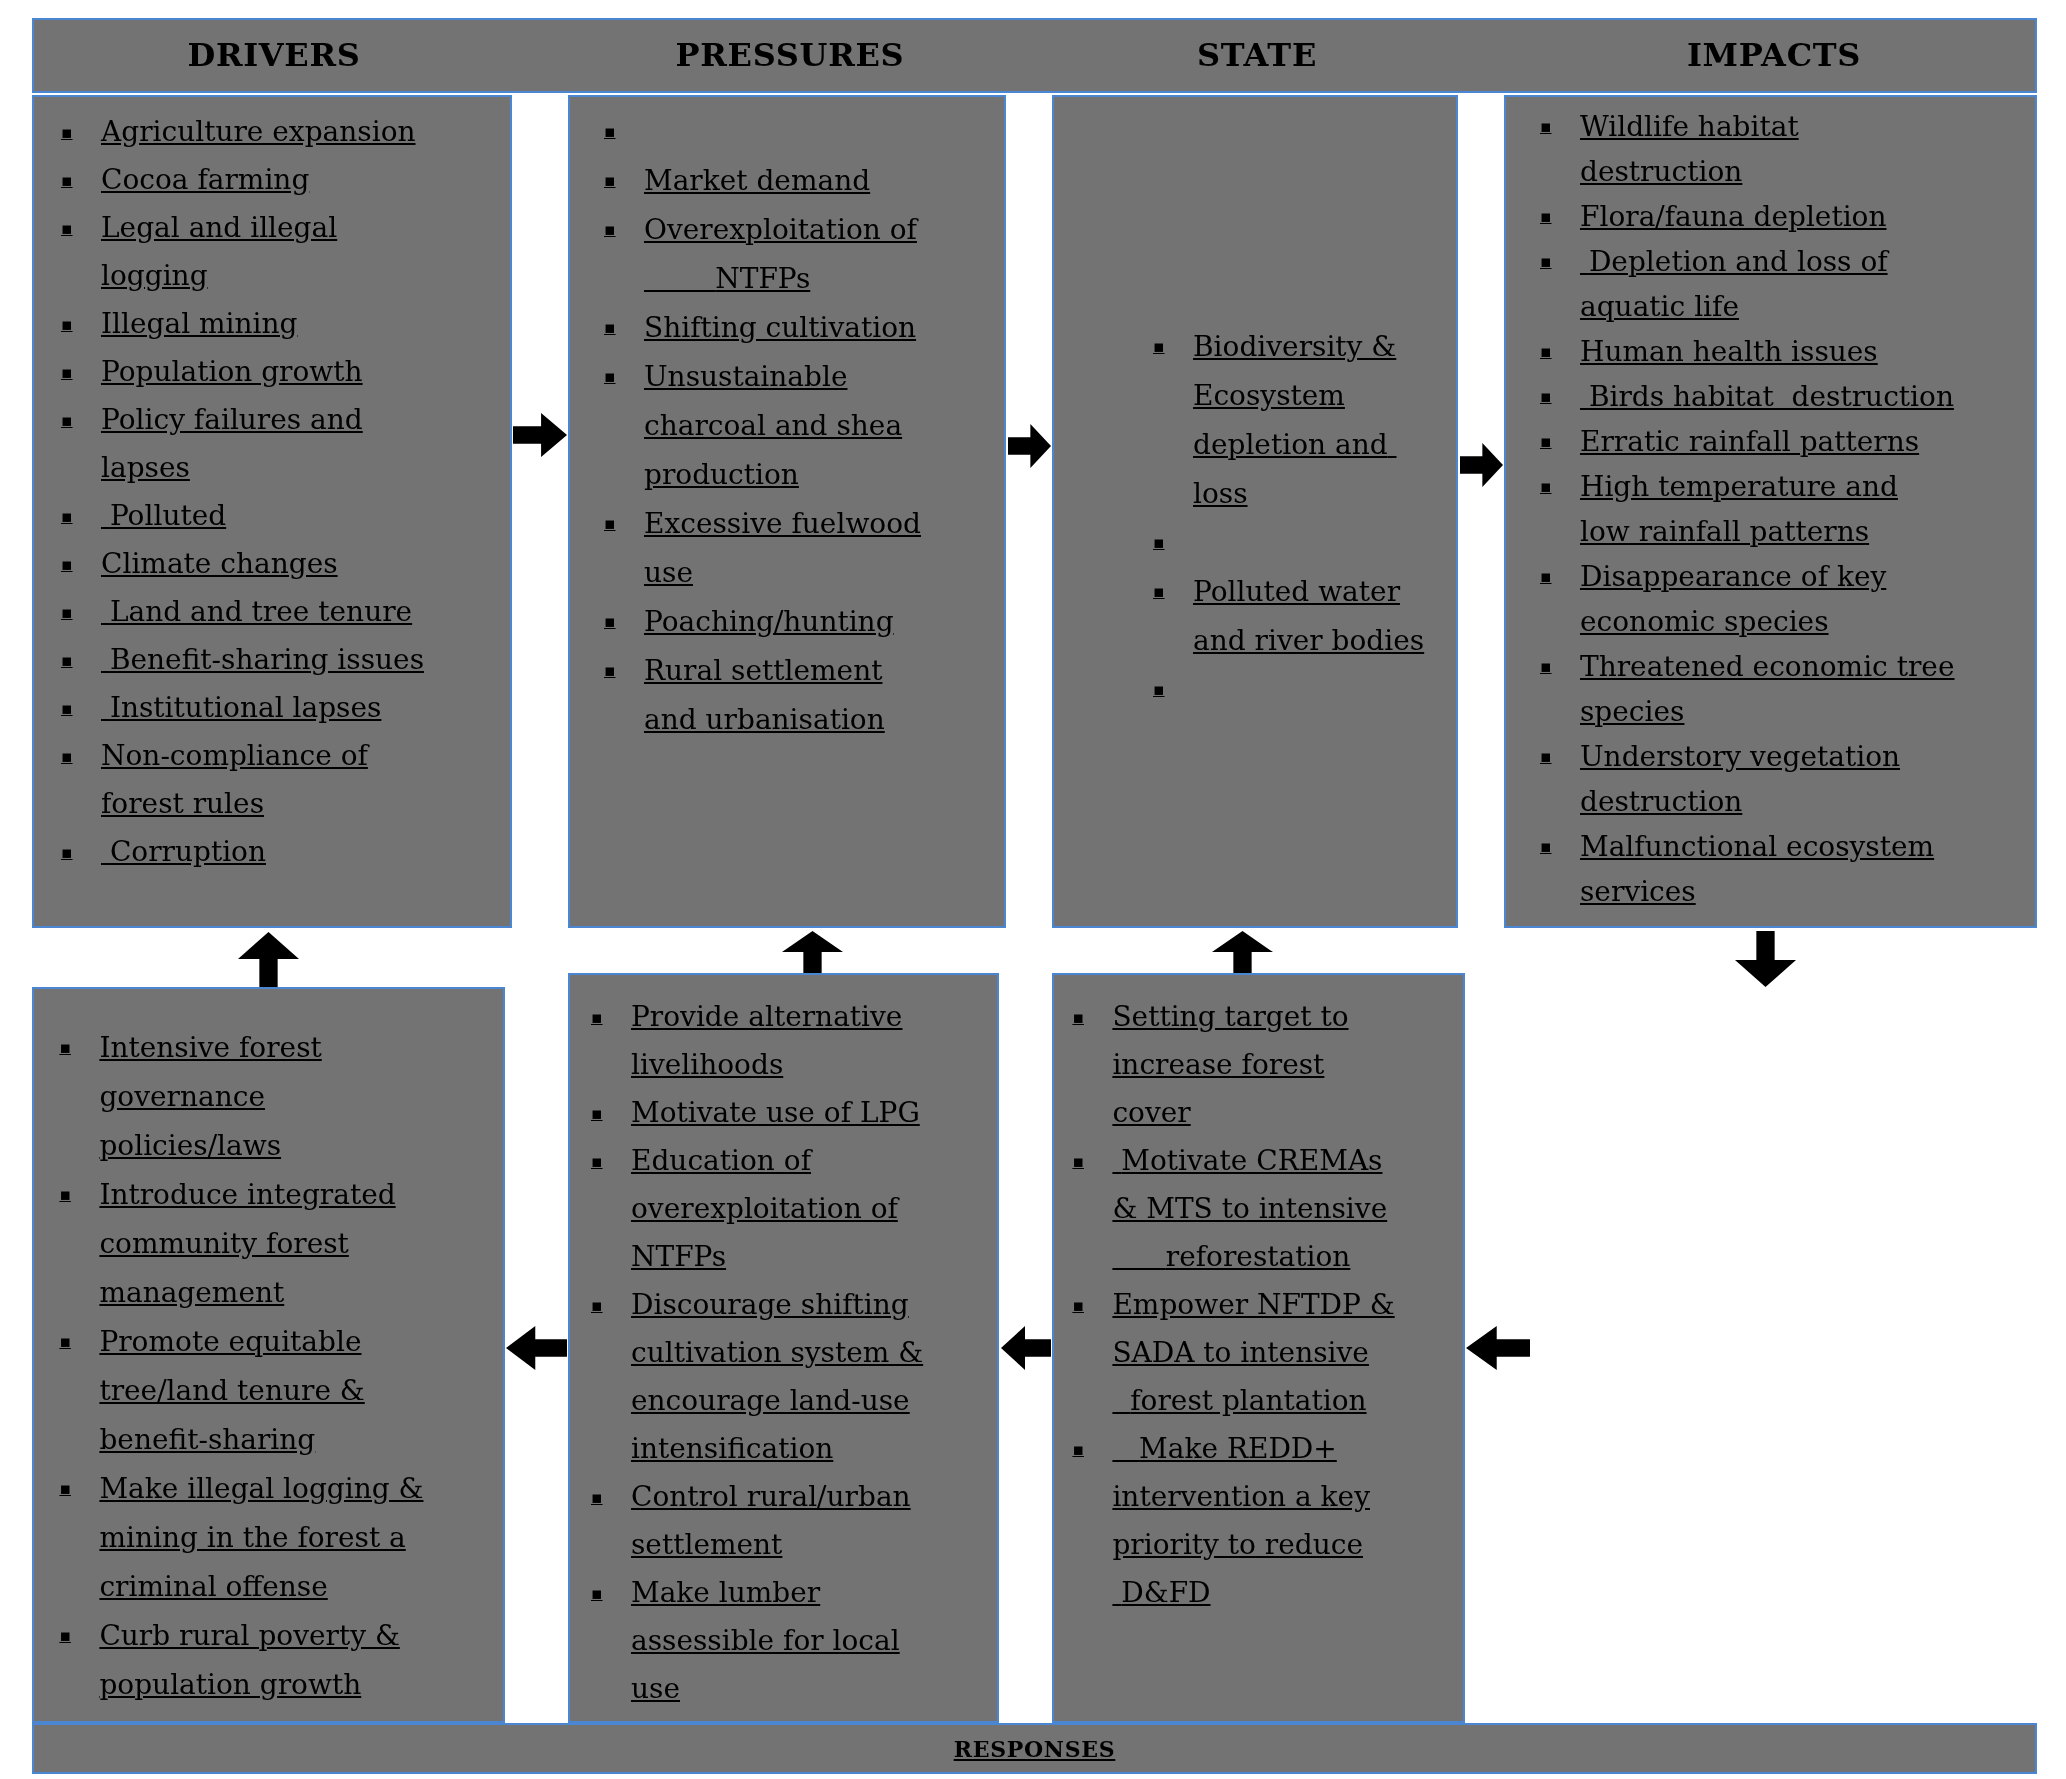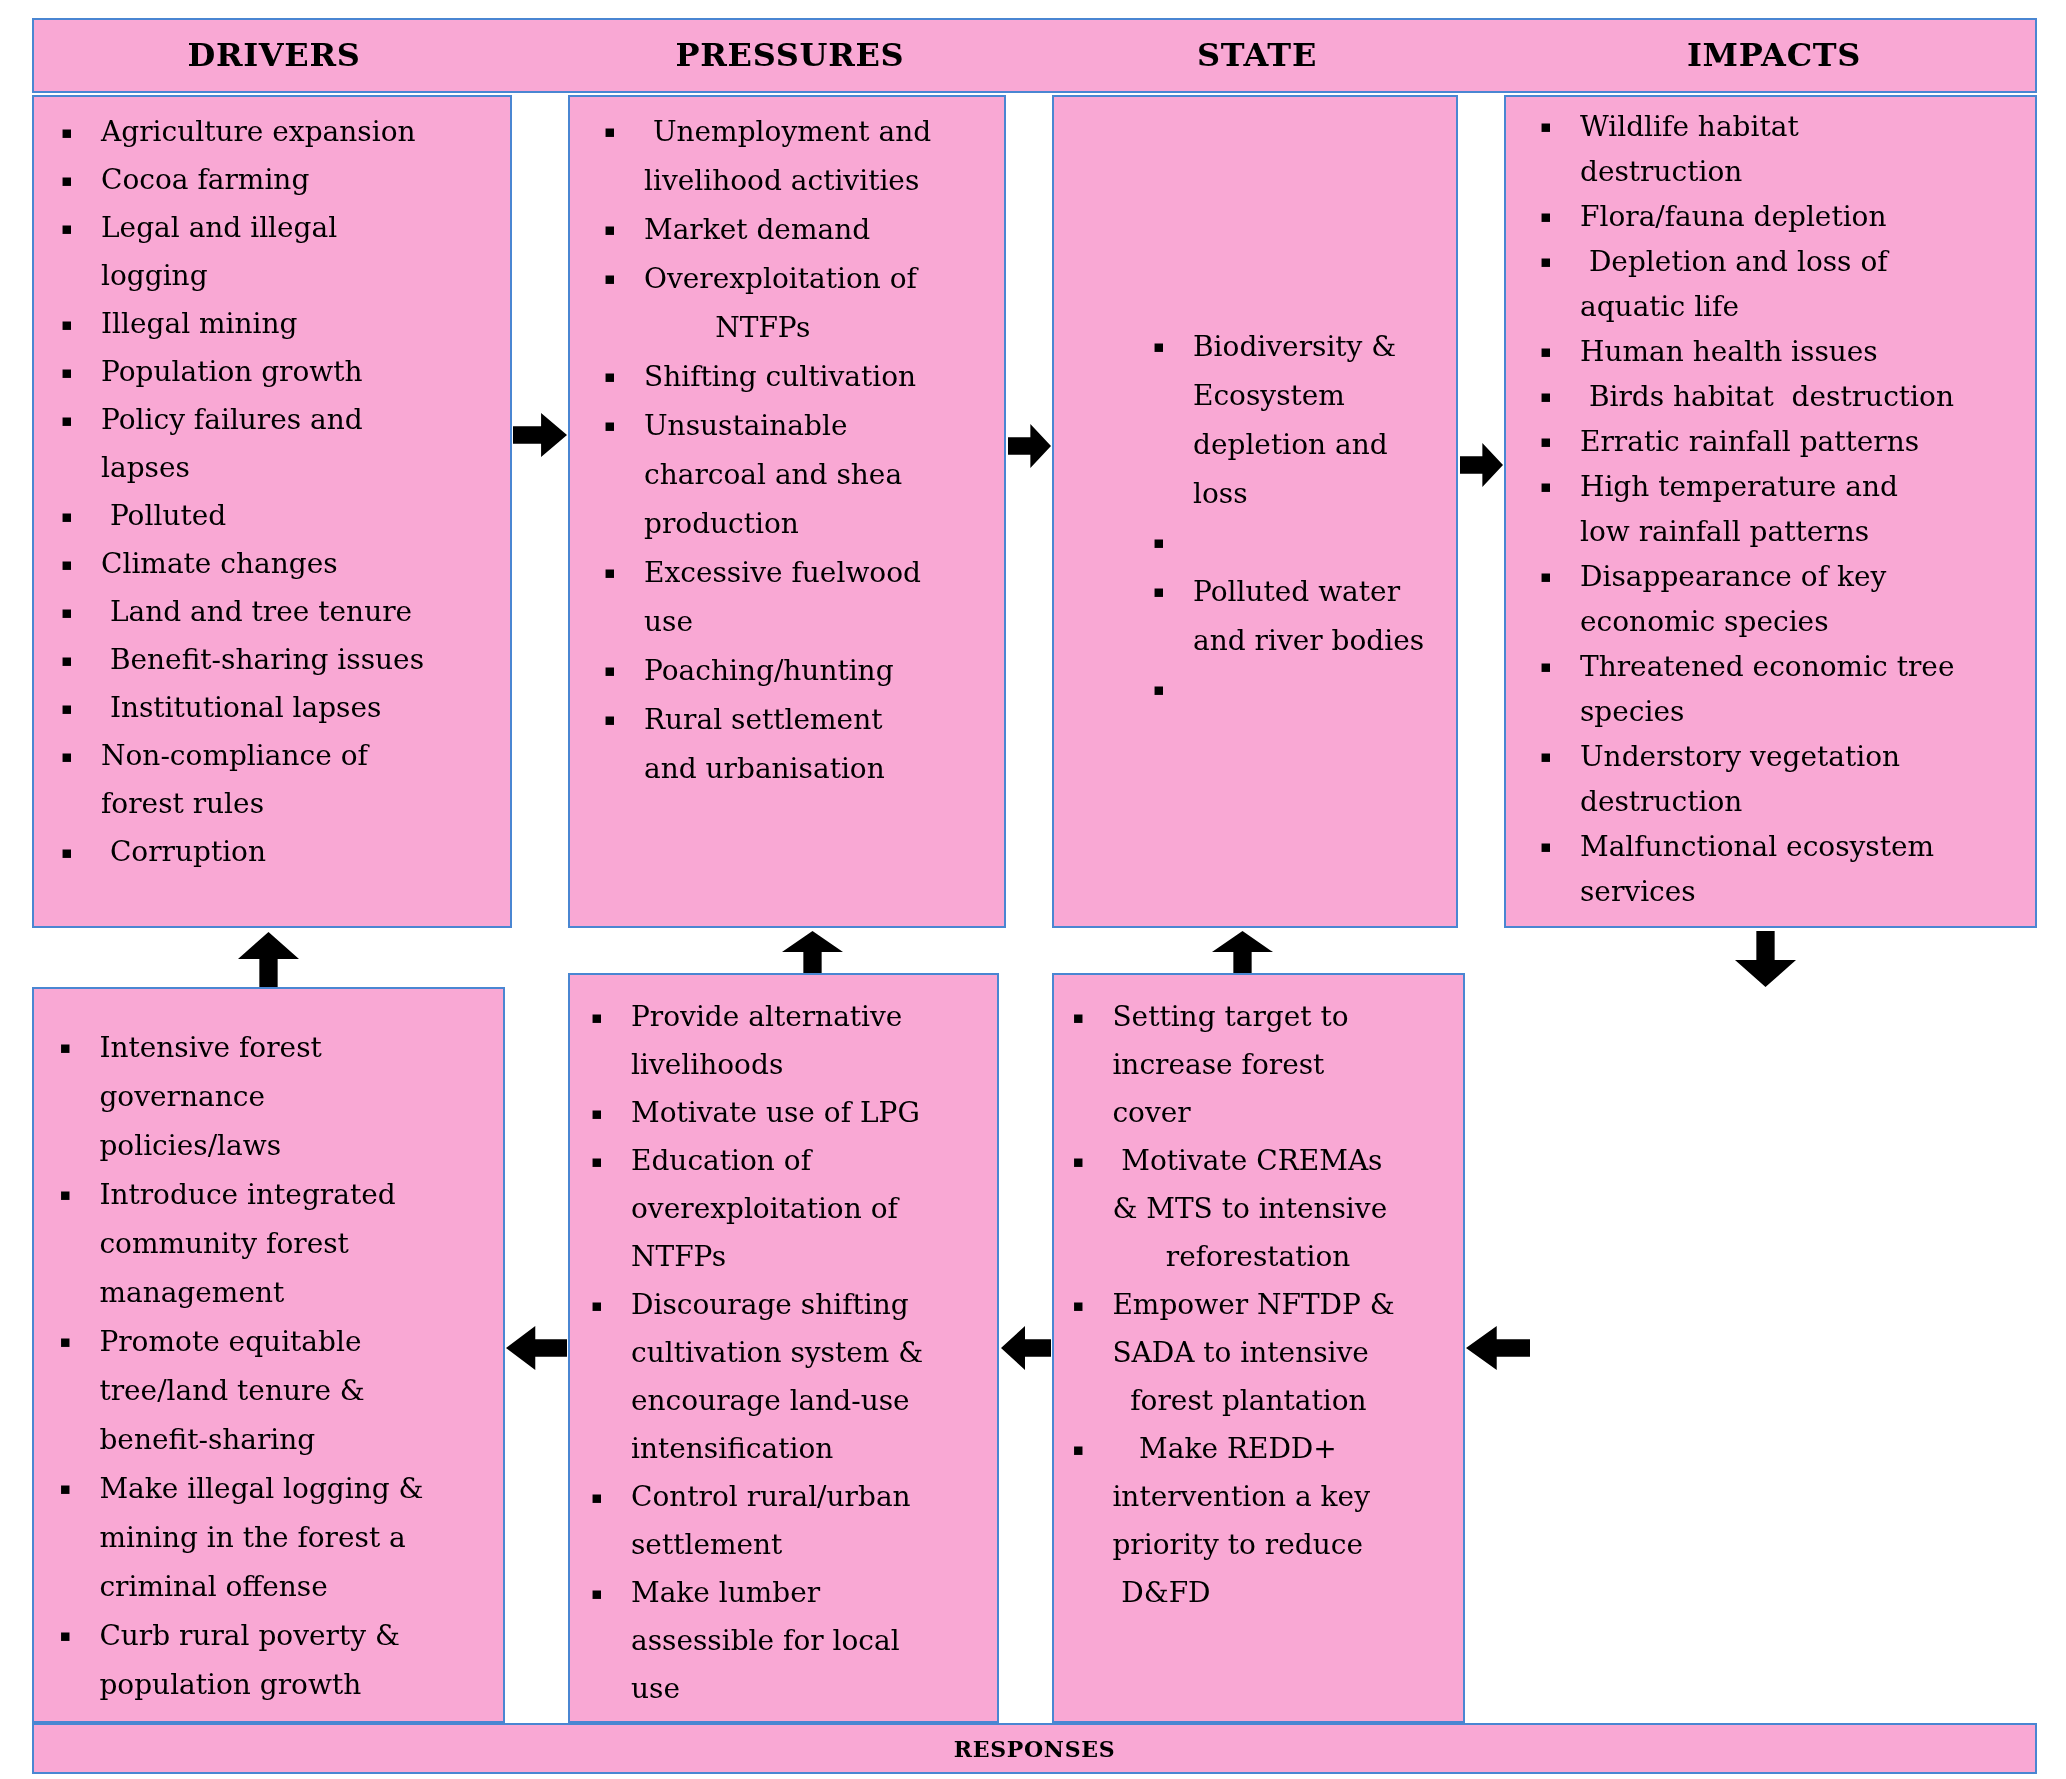--- a/index.html
+++ b/index.html
@@ -1,19 +1,19 @@
 <!DOCTYPE html>
 <html style="--box-border: #4a86d2; --arrow: #000000; --text: #000000; --background: #ffffff;font-size:11.3px"><head>
 <meta charset="utf-8">
 <style>
   html,body{margin:0;padding:0;background:#fff;}
   .canvas{position:relative;width:2066px;height:1779px;background:#fff;
           font-family:"DejaVu Serif", serif;color:#000;overflow:hidden;}
-  .bx{position:absolute;box-sizing:border-box;background:#f9a8d4;
-      border:2.1px solid var(--box-border,#4a86d2);}
+  .bx{position:absolute;box-sizing:border-box;background:#737373;
+      border:2.1px solid var(--box-border,#4a86d2);text-decoration:underline;}
   .hdr{border-width:2.8px;}
   .title{position:absolute;top:50%;transform:translate(-50%,-50%);
          font-weight:bold;font-size:32px;letter-spacing:0.7px;white-space:nowrap;}
   .list{overflow:hidden;}
   .item{display:flex;align-items:flex-start;font-size:28px;}
   .bullet{flex:0 0 40px;font-size:17px;line-height:inherit;}
   .itext{white-space:pre-wrap;flex:1 1 auto;}
   .lh-drivers .item{line-height:48px;}
   .lh-pressures .item{line-height:49px;}
   .lh-state .item{line-height:49px;}
@@ -97,22 +97,20 @@
       </div>
       <div class="item">
         <span class="bullet">▪</span>
         <span class="itext"> Corruption</span>
       </div>
     </div>
 
   <div class="bx list lh-pressures" style="left:568px;top:95px;width:438px;height:833px;padding:10px 5.6px 0 34px;">
       <div class="item">
         <span class="bullet">▪</span>
-        <span class="itext"> Unemployment and
-livelihood activities</span>
       </div>
       <div class="item">
         <span class="bullet">▪</span>
         <span class="itext">Market demand</span>
       </div>
       <div class="item">
         <span class="bullet">▪</span>
         <span class="itext">Overexploitation of
         NTFPs</span>
       </div>

